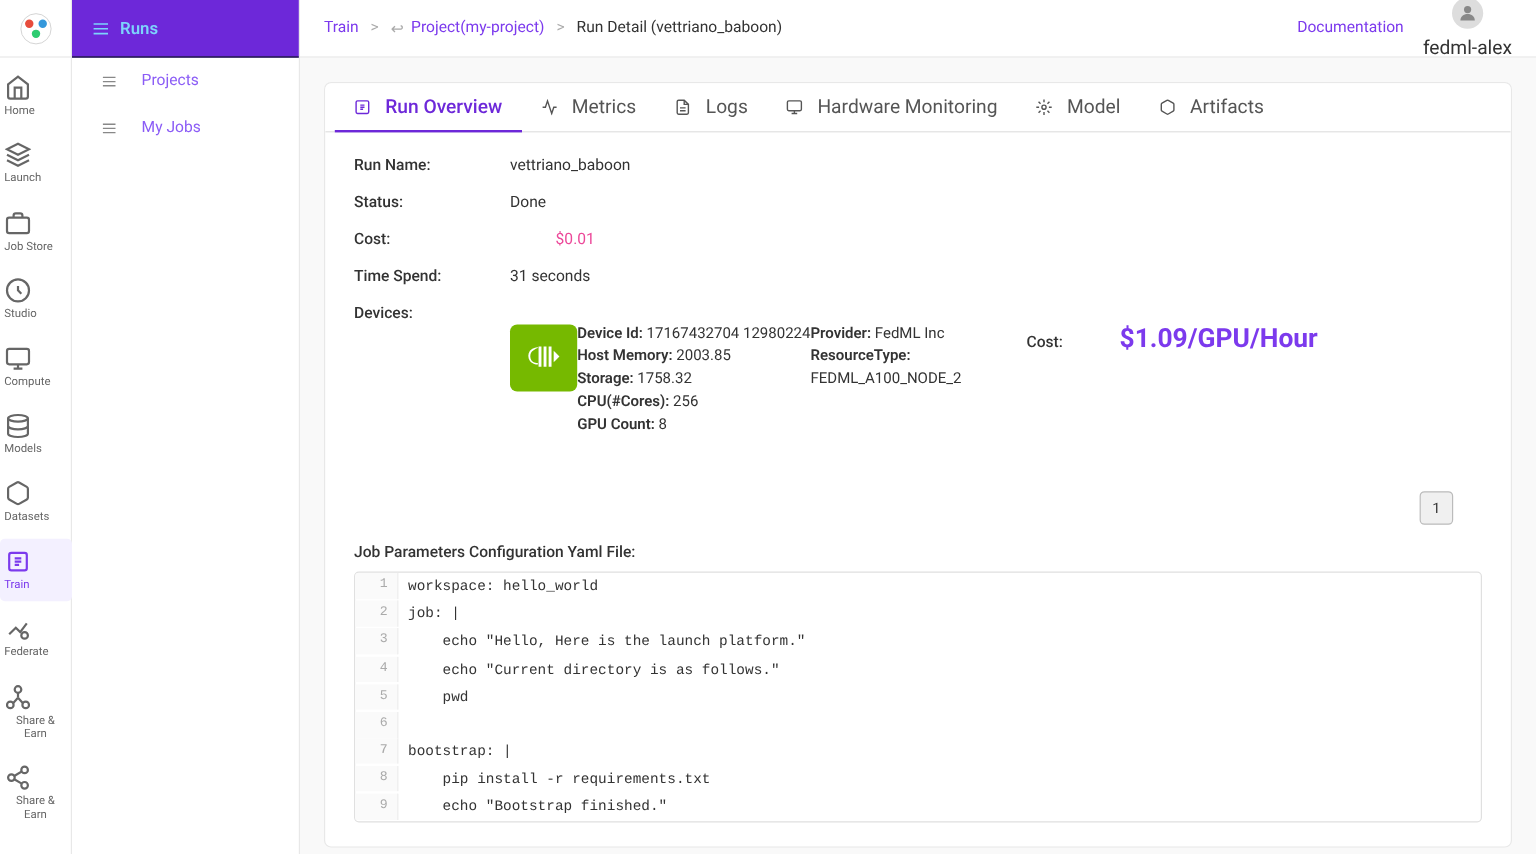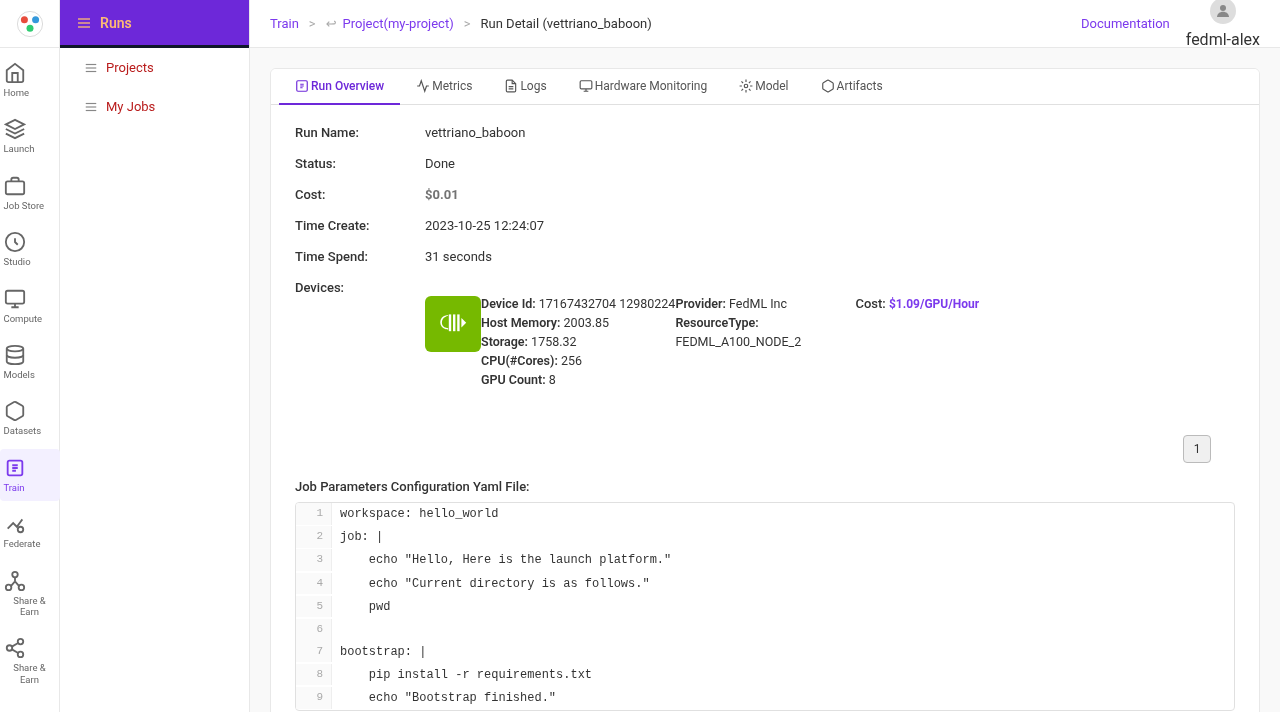--- a/index.html
+++ b/index.html
@@ -56,36 +56,36 @@
       border-right: 1px solid #e8e8e8;
       height: 100%;
       display: flex;
       flex-direction: column;
     }
     .nav-panel-header {
       height: 48px;
       display: flex;
       align-items: center;
       padding: 0 16px;
-      border-bottom: 3px solid #0f172a;
+      border-bottom: 1px solid #0f172a;
       background: #6d28d9;
-      color: #fdba74;
+      color: #7dd3fc;
       font-weight: 600;
       font-size: 14px;
       gap: 8px;
     }
     .nav-panel-header svg { width: 16px; height: 16px; }
     .nav-item {
       display: flex;
       align-items: center;
       padding: 10px 16px;
       cursor: pointer;
-      color: #b91c1c;
+      color: #8b5cf6;
       font-size: 13px;
-      gap: 8px;
+      gap: 20px;
       border-radius: 4px;
       margin: 2px 8px;
     }
     .nav-item svg { width: 14px; height: 14px; color: #888; }
 
     
     .top-header {
       position: absolute;
       left: 250px;
       right: 0;
@@ -152,25 +152,25 @@
       display: flex;
       gap: 0;
       border-bottom: 1px solid #e0e0e0;
       background: #fff;
       margin-bottom: 0;
       padding: 0 8px;
     }
     .tab-item {
       display: flex;
       align-items: center;
-      gap: 2px;
+      gap: 12px;
       padding: 10px 16px;
       cursor: pointer;
       color: #555;
-      font-size: 12px;
+      font-size: 16px;
       border-bottom: 2px solid transparent;
       margin-bottom: -1px;
       white-space: nowrap;
     }
     .tab-item.active { color: #6d28d9; border-bottom-color: #6d28d9; font-weight: 500; }
     .tab-item svg { width: 14px; height: 14px; }
 
     
     .main-card {
       background: #fff;
@@ -188,21 +188,21 @@
       margin-bottom: 16px;
       font-size: 13px;
     }
     .detail-label {
       color: #333;
       font-weight: 500;
       width: 130px;
       flex-shrink: 0;
     }
     .detail-value { color: #333; }
-    .detail-value.cost { color: #737373; font-weight: 700; }
+    .detail-value.cost { color: #ec4899; font-weight: 400; margin-left: 38px; }
     .detail-value.done { color: #333; }
 
     
     .device-block {
       display: flex;
       align-items: flex-start;
       padding: 16px 0;
     }
     .nvidia-icon {
       width: 56px;
@@ -212,23 +212,24 @@
       display: flex;
       align-items: center;
       justify-content: center;
       flex-shrink: 0;
     }
     .device-info { flex: 1; }
     .device-info-line { margin-bottom: 4px; color: #333; font-size: 12.5px; }
     .device-info-line strong { font-weight: 600; }
     .device-provider { min-width: 180px; }
     .device-cost {
-      font-size: 12px;
+      font-size: 22px;
       font-weight: 700;
       color: #7c3aed;
+      margin-left: 44px;
     }
     .device-cost-label { color: #333; font-size: 13px; font-weight: 500; }
 
     
     .pagination {
       display: flex;
       justify-content: flex-end;
       padding: 12px 24px 0;
     }
     .page-btn {
@@ -506,24 +507,20 @@
       </div>
       <div class="detail-row">
         <span class="detail-label">Status:</span>
         <span class="detail-value done">Done</span>
       </div>
       <div class="detail-row">
         <span class="detail-label">Cost:</span>
         <span class="detail-value cost">$0.01</span>
       </div>
       <div class="detail-row">
-        <span class="detail-label">Time Create:</span>
-        <span class="detail-value">2023-10-25 12:24:07</span>
-      </div>
-      <div class="detail-row">
         <span class="detail-label">Time Spend:</span>
         <span class="detail-value">31 seconds</span>
       </div>
       <div class="detail-row">
         <span class="detail-label">Devices:</span>
         <div class="device-block">
 
           <div class="nvidia-icon">
             <svg width="36" height="26" viewBox="0 0 120 80" fill="white">
               <path d="M44 12v-2C44 10 30 10 22 20c-6 8-6 20 0 28 8 10 22 10 22 10v-4c0 0-12 0-18-8-4-6-4-16 0-22 6-8 18-12 18-12z"></path>

